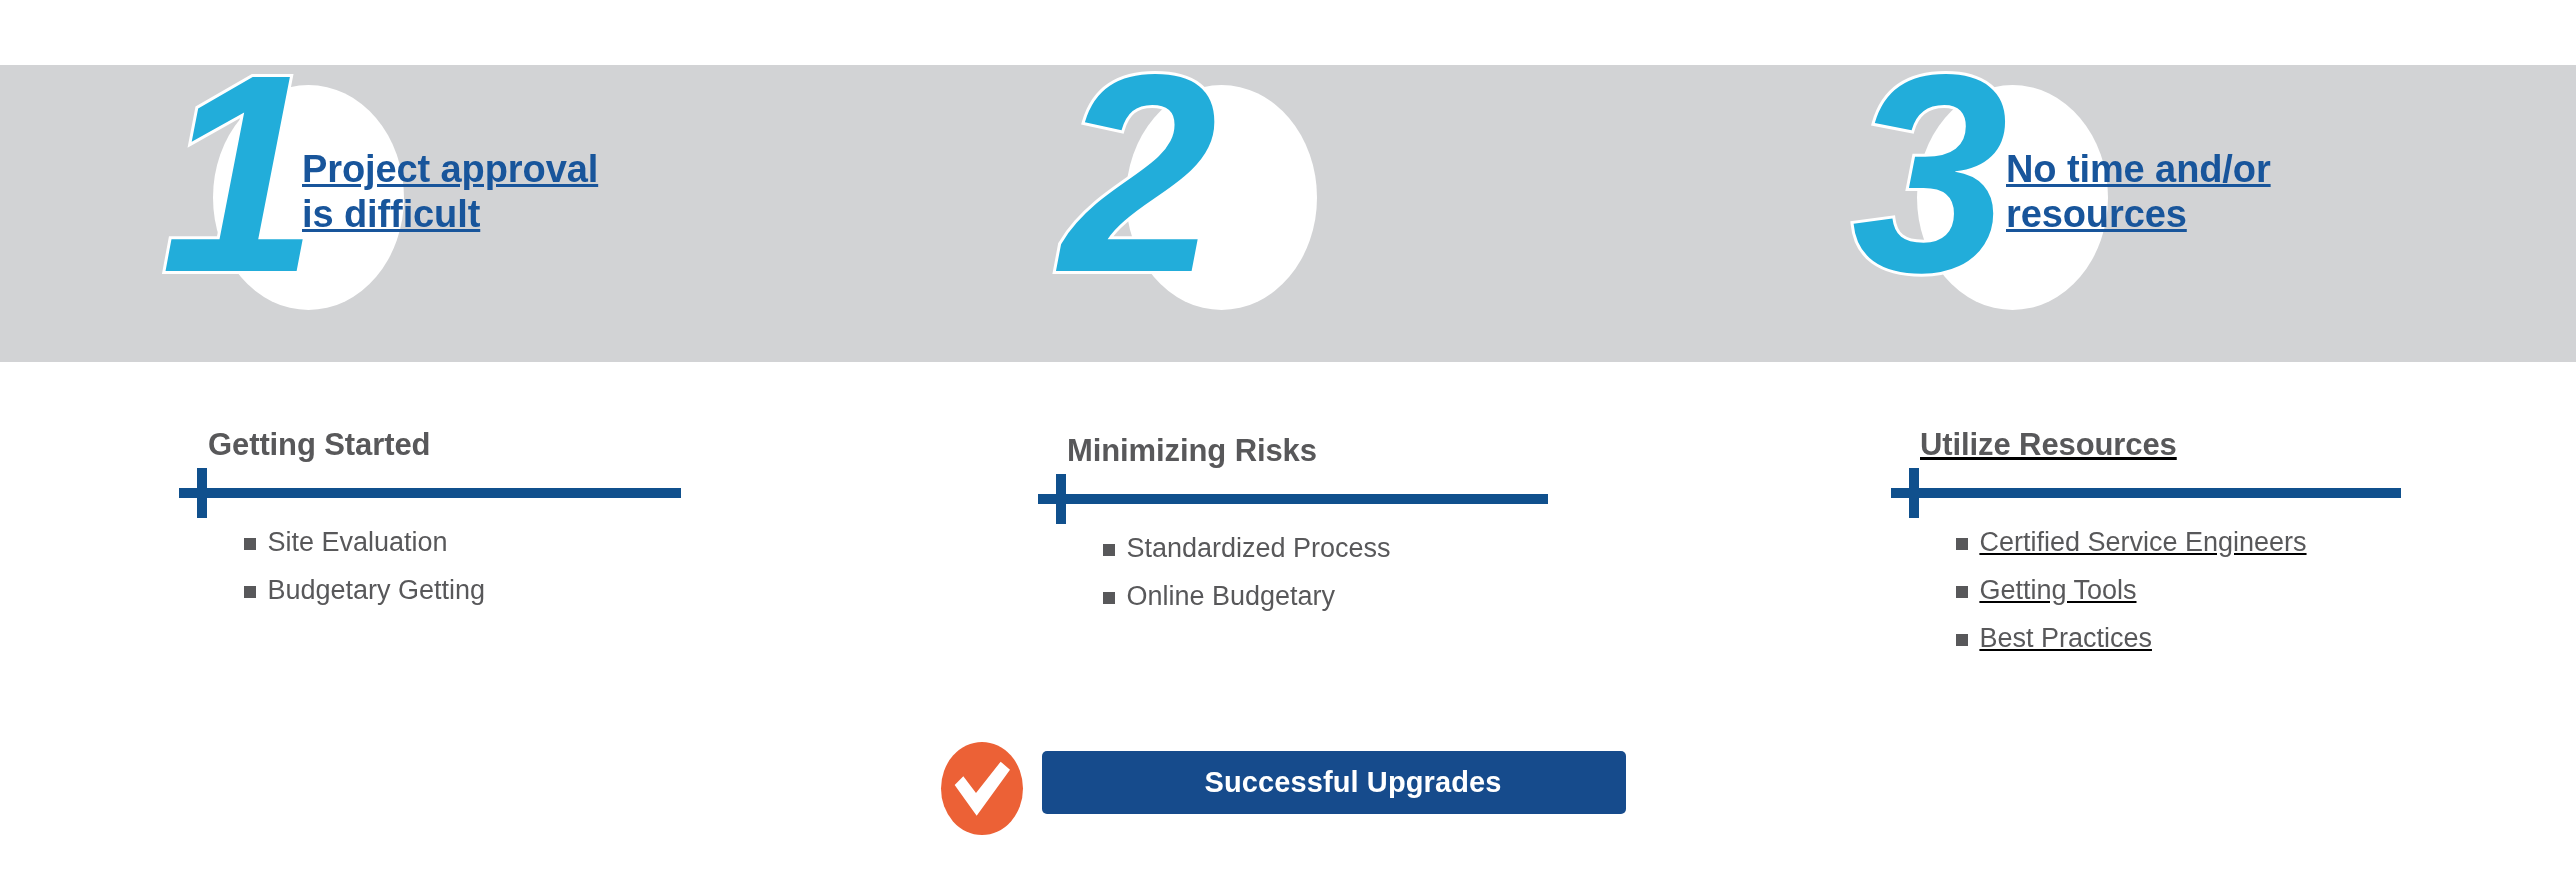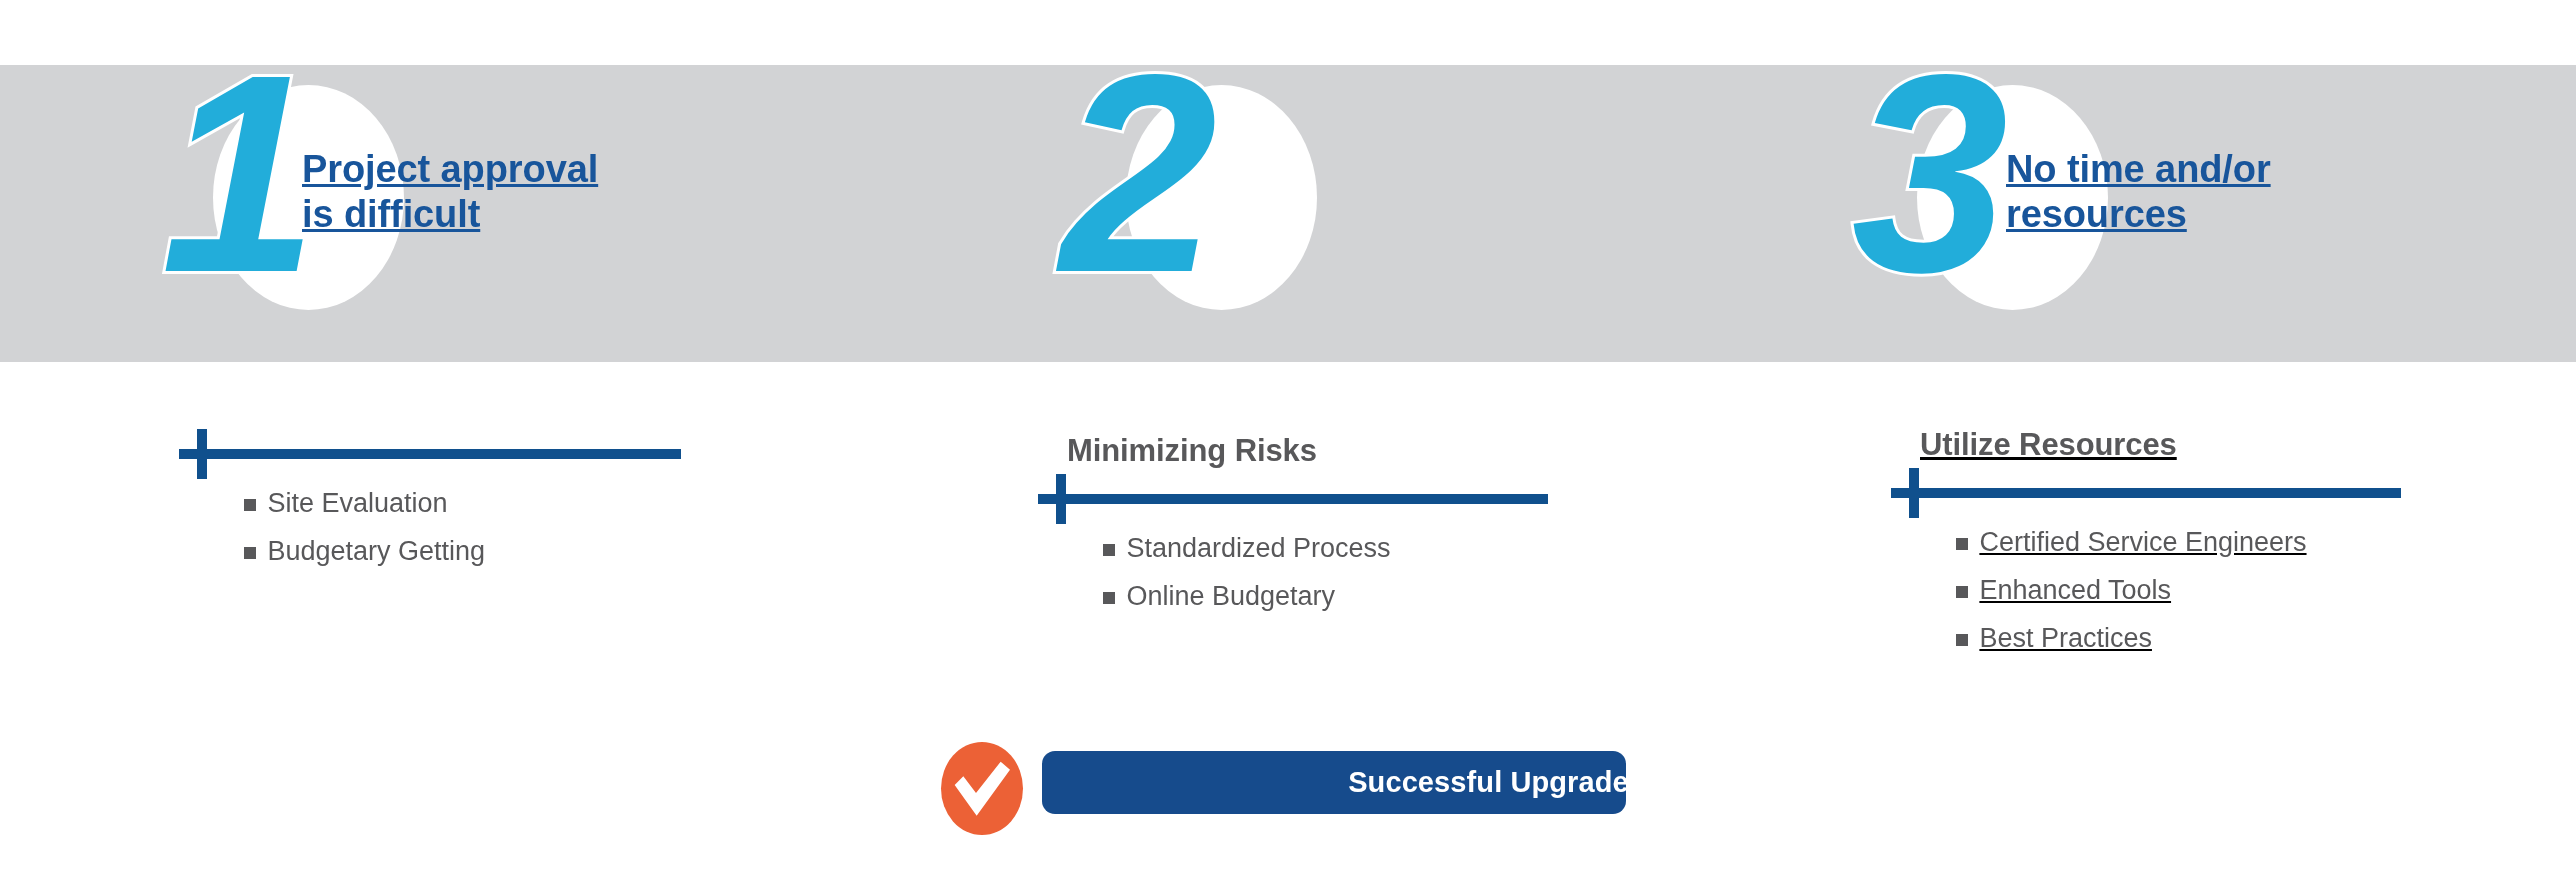--- a/index.html
+++ b/index.html
@@ -161,24 +161,24 @@
     width: 684px;
     height: 93px;
   }
   #success-bar {
     position: absolute;
     left: 101px;
     top: 9.4px;
     width: 584px;
     height: 63px;
     background: #164b8c;
-    border-radius: 13px;
+    border-radius: 5px;
     display: flex;
     align-items: center;
-    justify-content: flex-end;
+    justify-content: center;
   }
   #success-label {
     font-family: "Liberation Sans", sans-serif;
     font-size: 29px;
     font-weight: 700;
     color: #ffffff;
     letter-spacing: 0.1px;
     position: relative;
     left: 19px;
   }
@@ -220,20 +220,21 @@
   <div class="problem-item p3">
     <div class="num-blob"></div>
     <div class="big-number n3">3</div>
     <div class="problem-title">No time and/or
 resources</div>
   </div>
 
 </div>
 
 <div class="solution-col c1">
+  <div class="solution-heading">Getting Started</div>
   <div class="cross-rule">
     <div class="hbar"></div>
     <div class="vbar"></div>
   </div>
   <ul class="bullet-list">
     <li>
         <span class="sq"></span>
         <span>Site Evaluation</span>
       </li>
     <li>
@@ -267,21 +268,21 @@
     <div class="hbar"></div>
     <div class="vbar"></div>
   </div>
   <ul class="bullet-list">
     <li>
         <span class="sq"></span>
         <span>Certified Service Engineers</span>
       </li>
     <li>
         <span class="sq"></span>
-        <span>Enhanced Tools</span>
+        <span>Getting Tools</span>
       </li>
     <li>
         <span class="sq"></span>
         <span>Best Practices</span>
       </li>
   </ul>
 </div>
 
 <div id="success-banner">
   <div id="success-bar">

